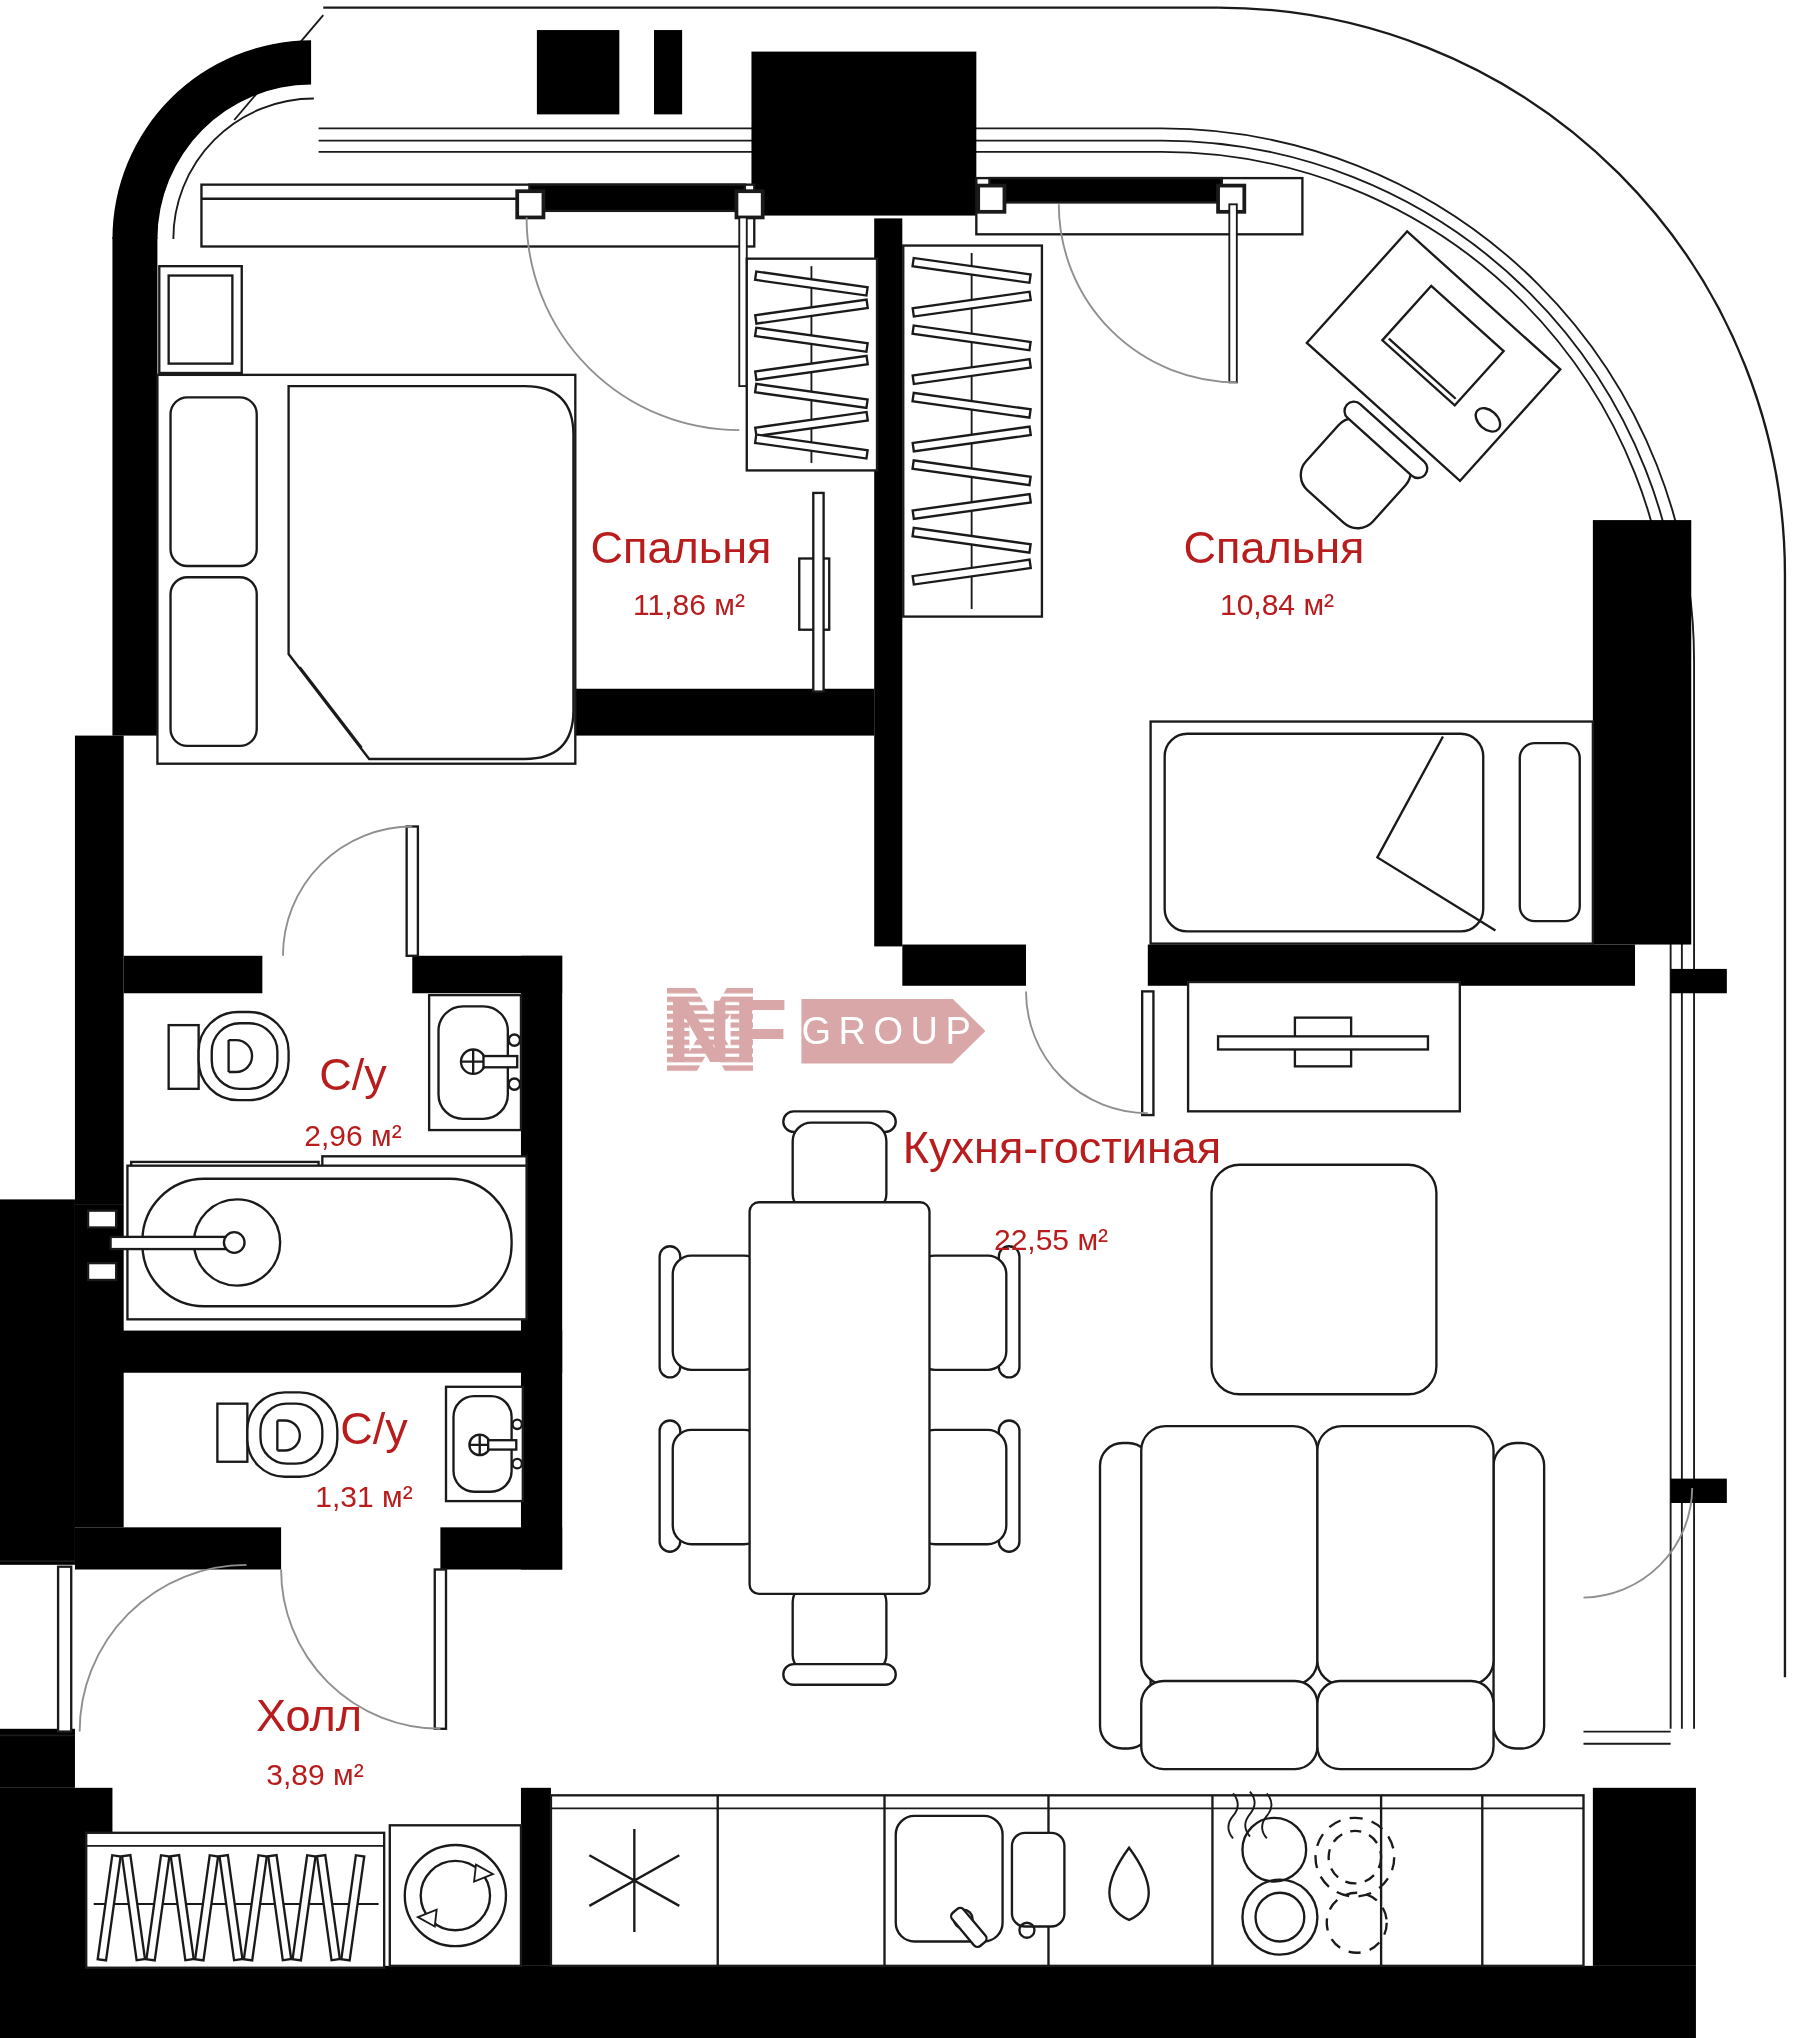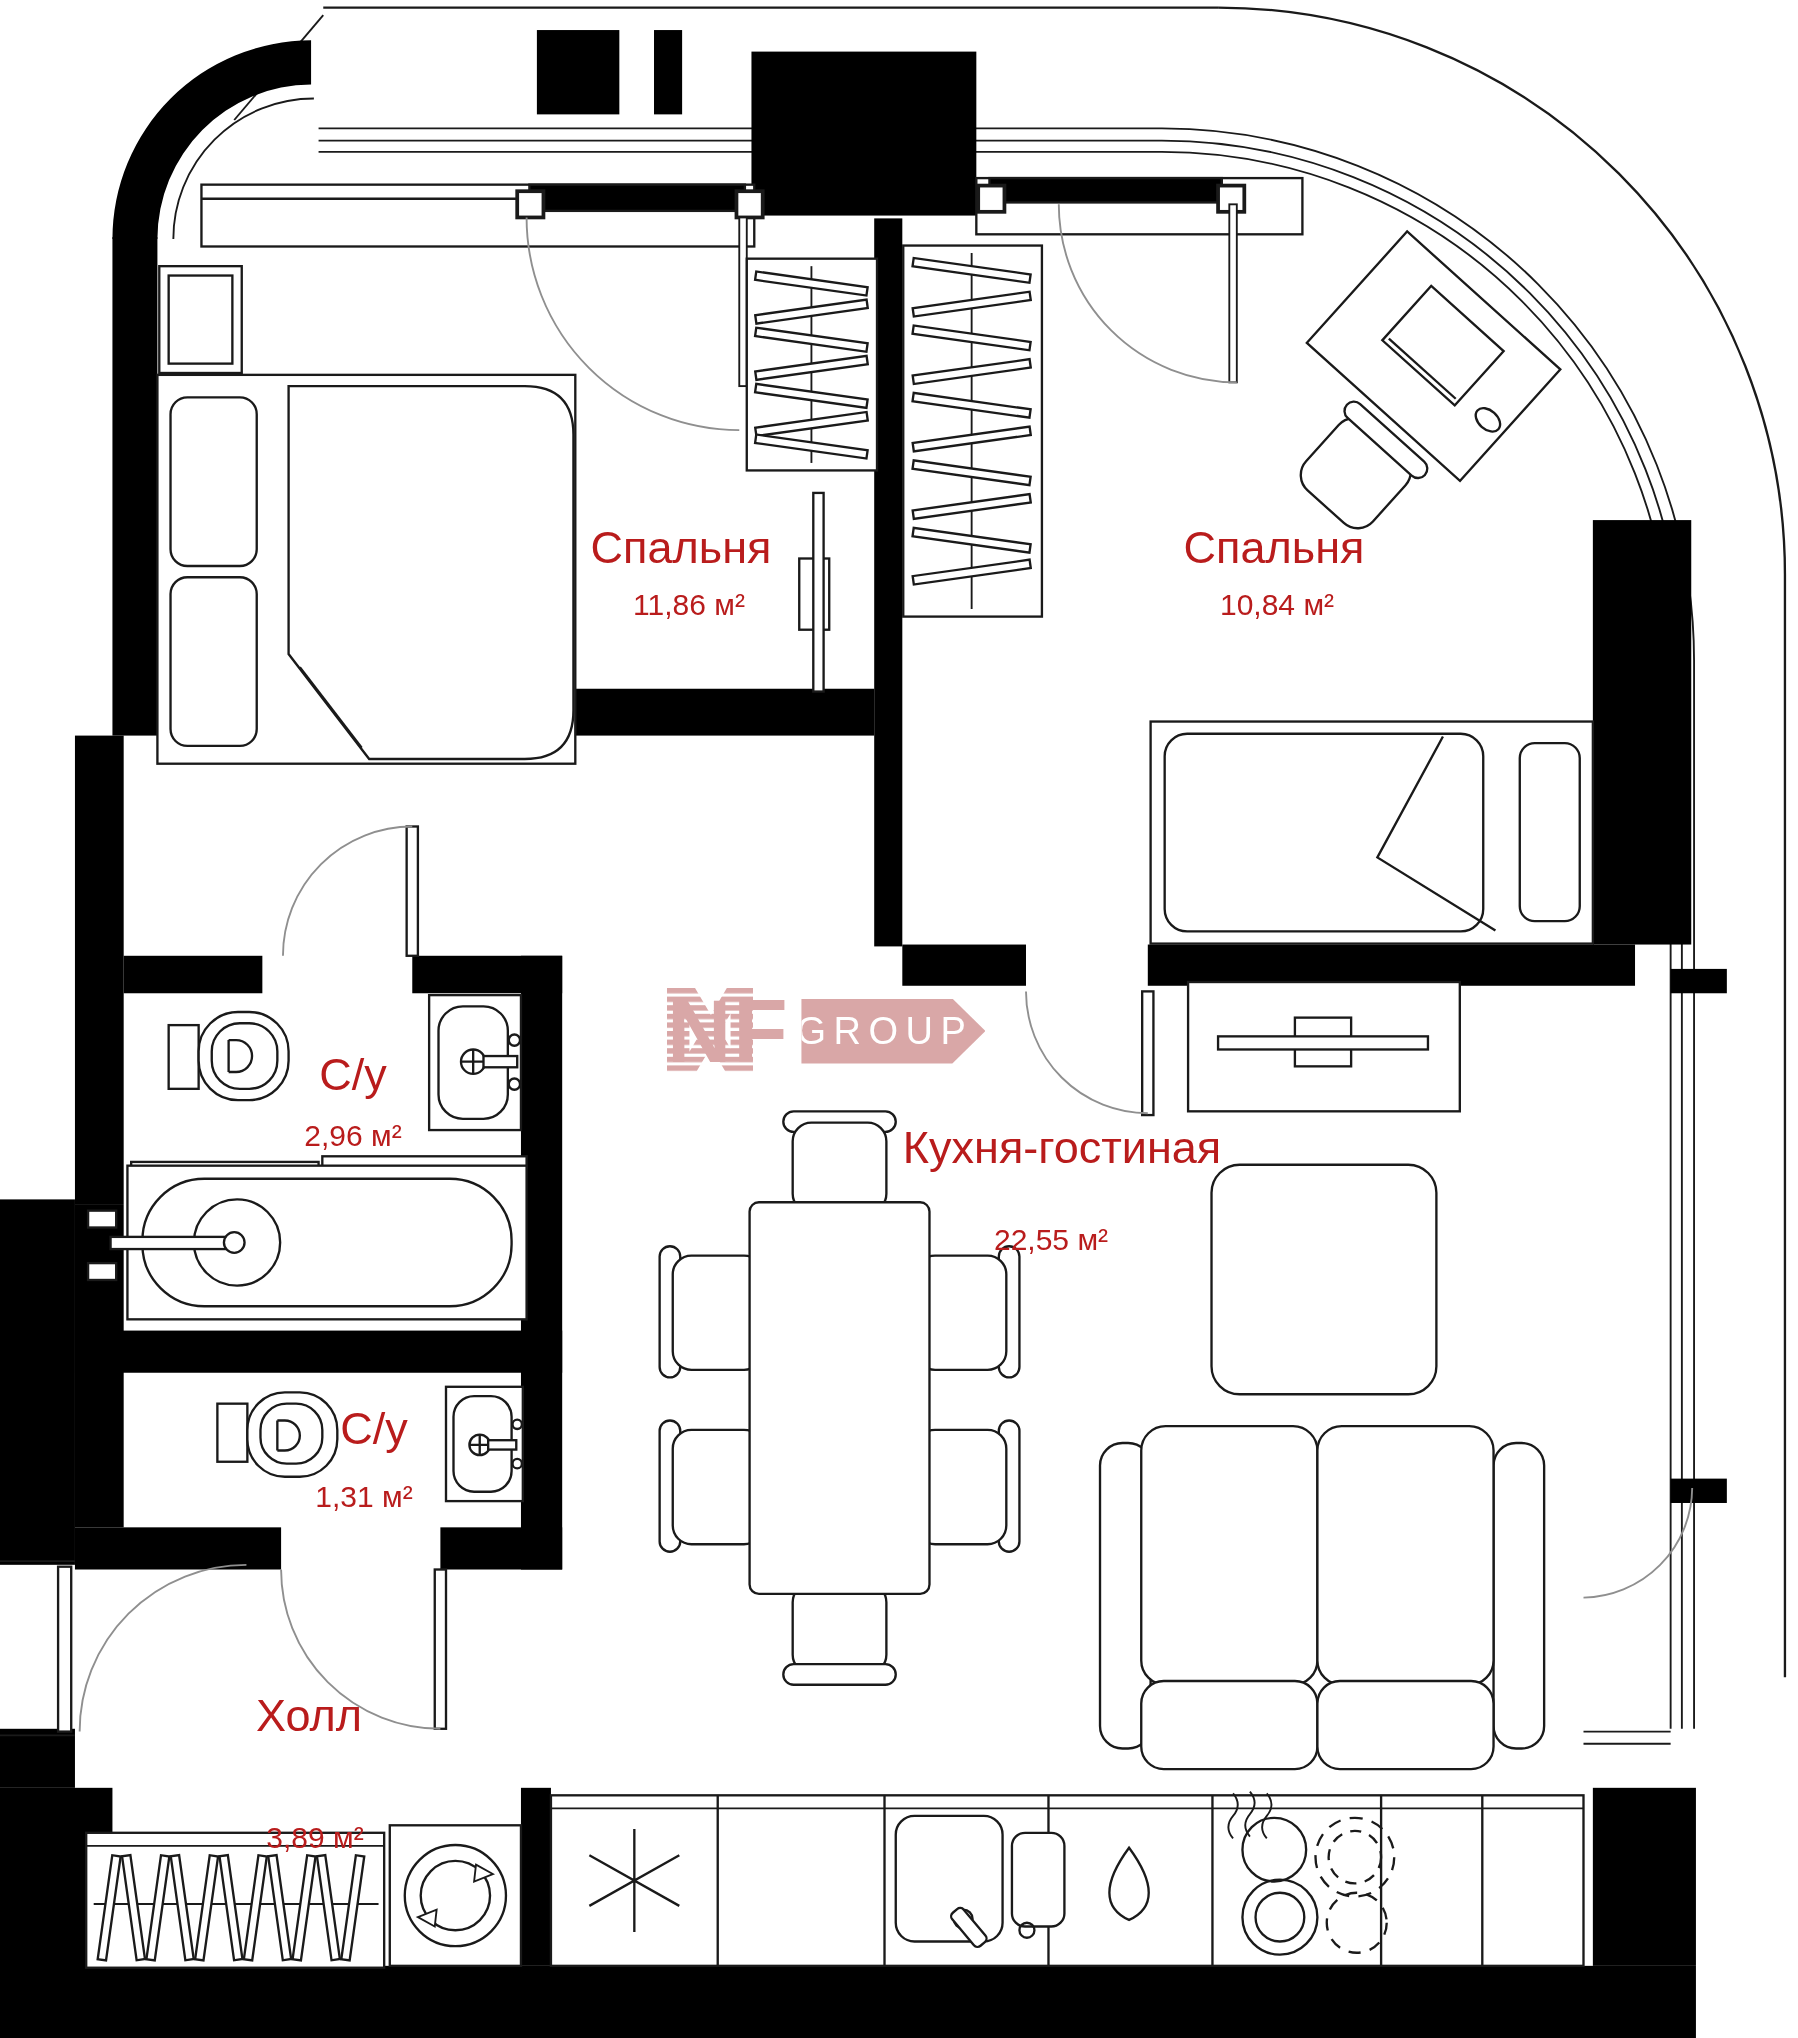--- a/index.html
+++ b/index.html
@@ -5,21 +5,21 @@
   html,body{margin:0;padding:0;background:#fff;}
   #stage{position:relative;width:1799px;height:2039px;background:#ffffff;overflow:hidden;
          font-family:"Liberation Sans", sans-serif;}
   svg{position:absolute;left:0;top:0;}
   .lbl{position:absolute;transform:translate(-50%,-50%);white-space:nowrap;color:#b91c1c;line-height:1;}
   .room-name{font-size:45px;}
   .room-area{font-size:30px;}
   
   #wm{position:absolute;left:667px;top:988px;height:86px;display:flex;align-items:center;gap:12px;}
   #wm .nf{font-size:89px;font-weight:700;color:#d9a7a7;letter-spacing:1.9px;line-height:0.9;}
-  #wm .banner{width:184px;height:65px;background:#d9a7a7;display:flex;align-items:center;justify-content:center;
+  #wm .banner{width:184px;height:65px;background:#d9a7a7;display:flex;align-items:center;justify-content:flex-start;
       clip-path:polygon(0 0,82% 0,100% 50%,82% 100%,0 100%);padding-right:17px;box-sizing:border-box;}
   #wm .banner span{color:#ffffff;font-size:38px;letter-spacing:7.5px;font-weight:400;}
 </style>
 </head>
 <body>
 
 <div id="stage">
 
 <svg width="1799" height="2039" viewBox="0 0 1920 2176">
   <g fill="none" stroke="#1a1a1a" stroke-width="2.5">
@@ -289,21 +289,21 @@
 <div class="lbl room-name" style="left:353px;top:1074px;">С/у</div>
 <div class="lbl room-area" style="left:353px;top:1136px;">2,96 м²</div>
 
 <div class="lbl room-name" style="left:374px;top:1428px;">С/у</div>
 <div class="lbl room-area" style="left:364px;top:1497px;">1,31 м²</div>
 
 <div class="lbl room-name" style="left:1054px;top:1147px;margin-left:8px;">Кухня-гостиная</div>
 <div class="lbl room-area" style="left:1051px;top:1240px;">22,55 м²</div>
 
 <div class="lbl room-name" style="left:309px;top:1715px;">Холл</div>
-<div class="lbl room-area" style="left:315px;top:1838px;">3,89 м²</div>
+<div class="lbl room-area" style="left:315px;top:1775px;">3,89 м²</div>
 
 <div id="wm">
   <svg width="86" height="86" viewBox="0 0 92 92">
     <defs>
       <pattern id="st" width="92" height="9.2" patternUnits="userSpaceOnUse">
         <rect width="92" height="5.8" fill="#d9a7a7"></rect>
       </pattern>
       <clipPath id="mk">
         <polygon points="0,0 24,0 24,92 0,92"></polygon>
         <polygon points="68,0 92,0 92,92 68,92"></polygon>

